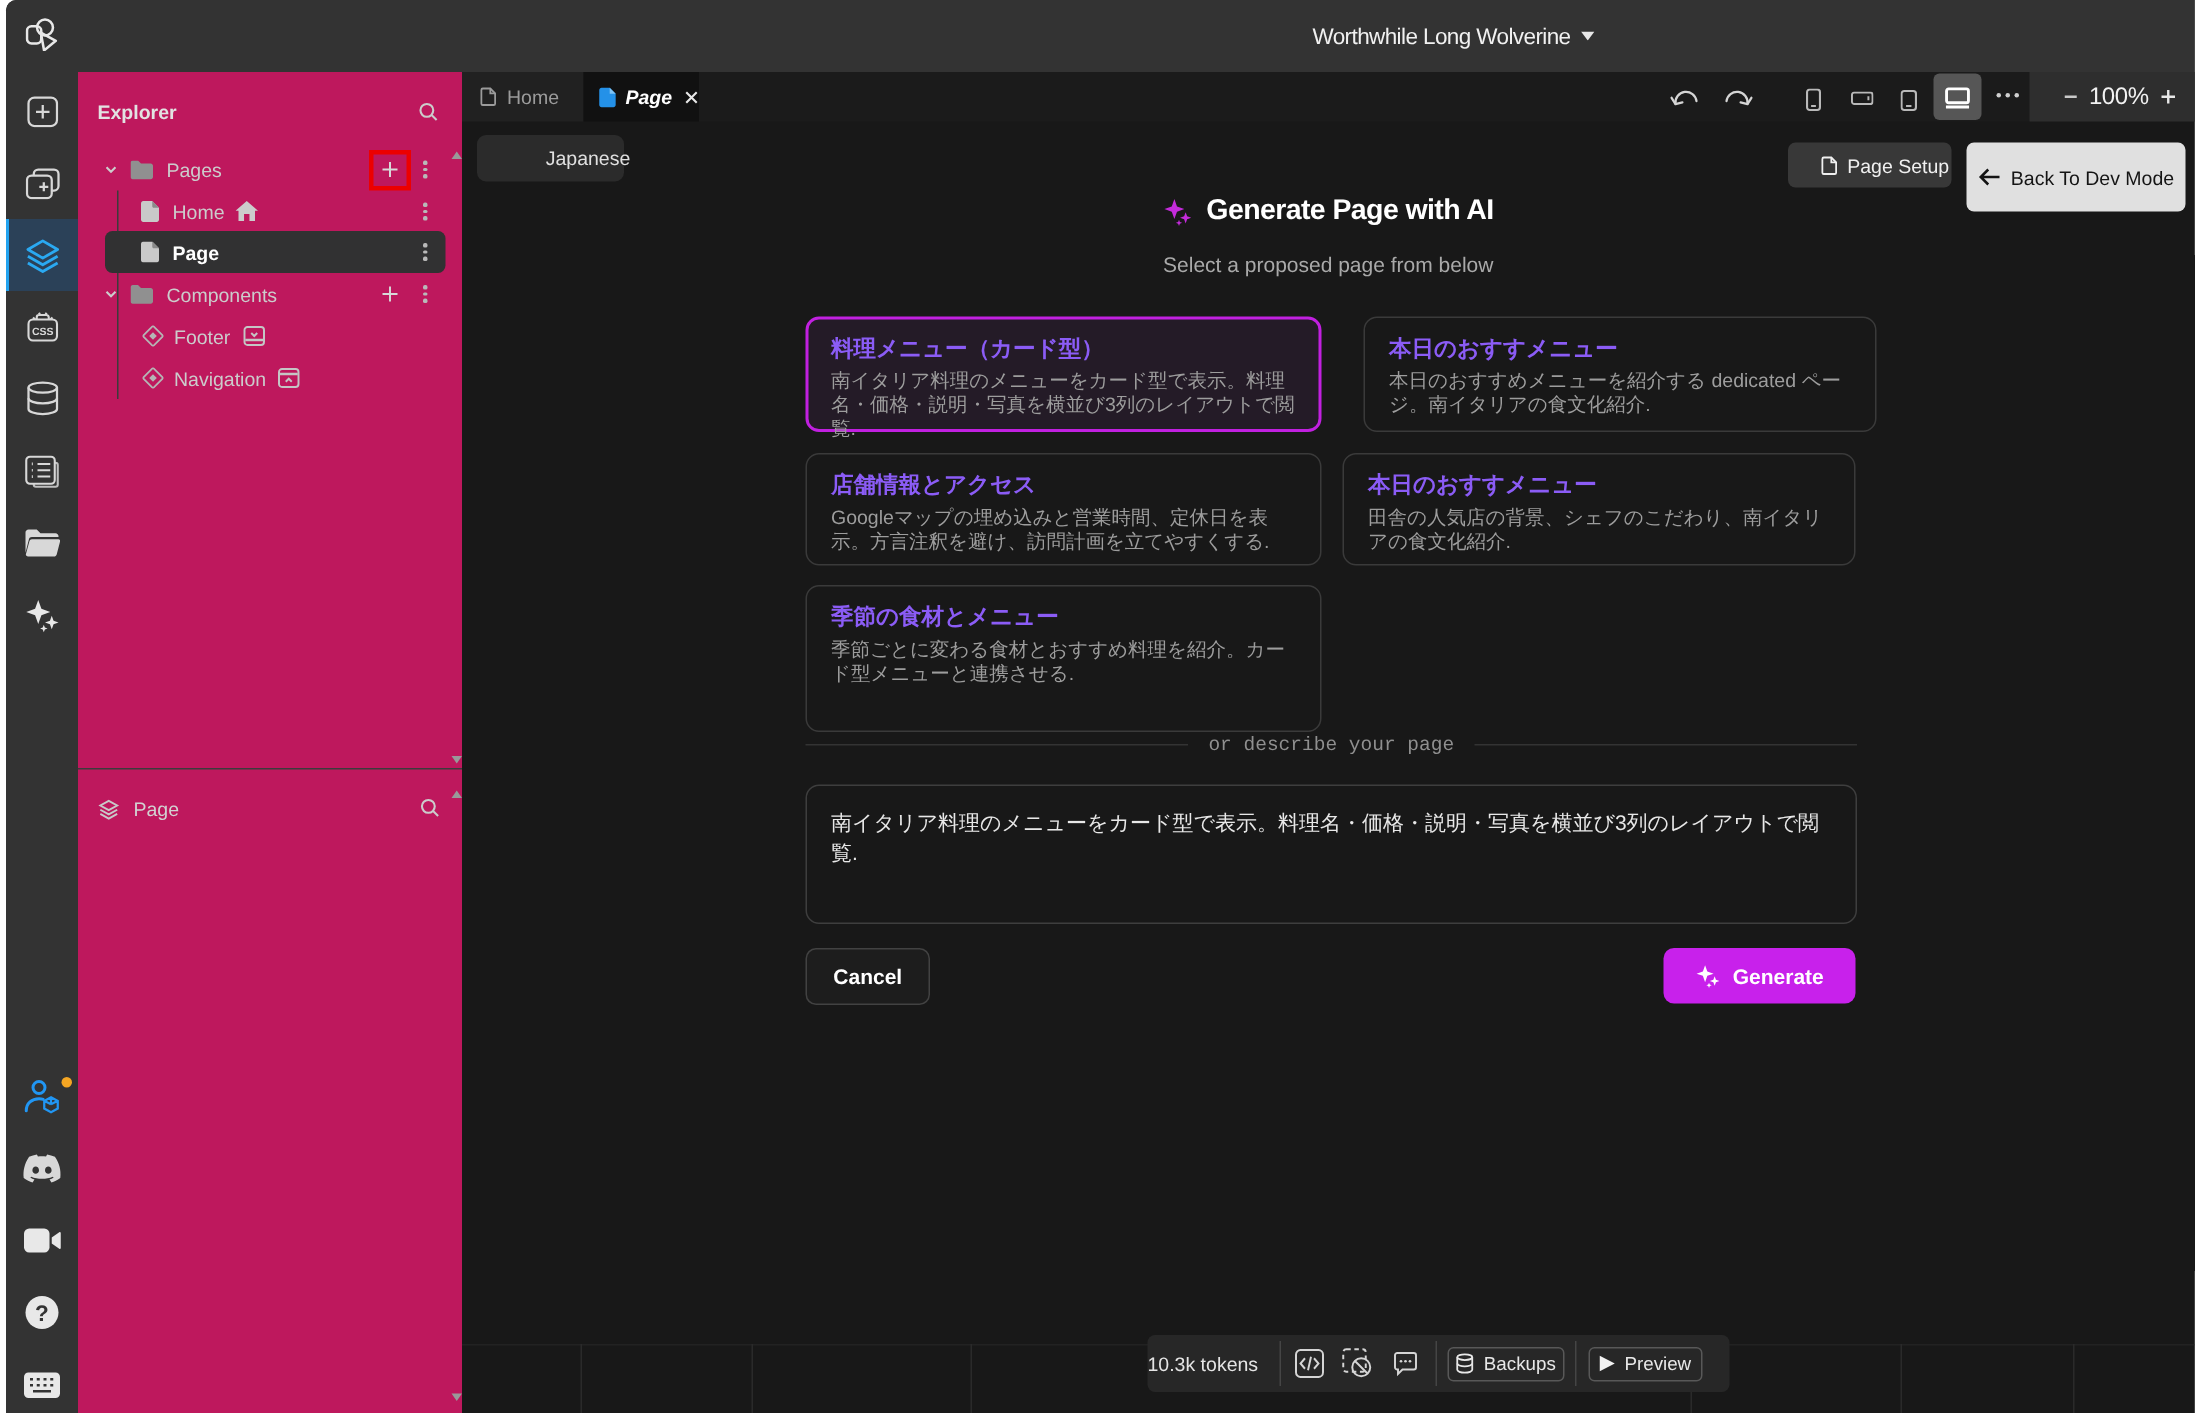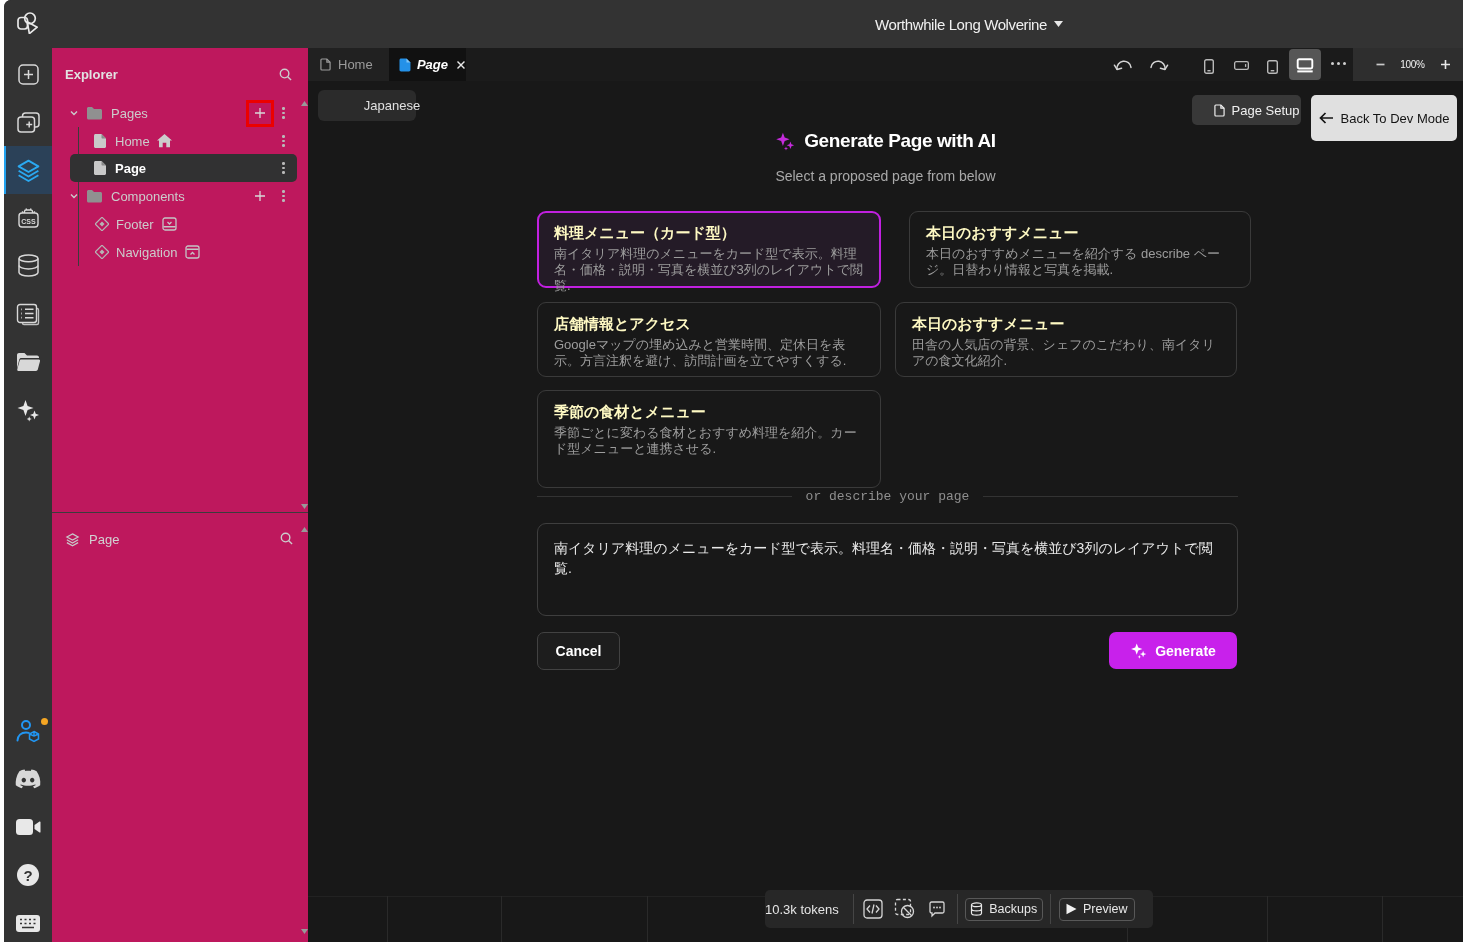--- a/index.html
+++ b/index.html
@@ -24,21 +24,21 @@
 
 #canvas{position:absolute;left:304px;top:48px;width:1155px;height:894px;background:#181818;}
 #tabstrip{position:absolute;left:0;top:0;width:1155px;height:33px;background:#1b1b1b;}
 .tab{position:absolute;top:0;height:33px;display:flex;align-items:center;}
 #zoombox{position:absolute;right:0;top:0;width:110px;height:33px;background:#2e2e2e;display:flex;align-items:center;justify-content:space-between;padding:0 12px 0 23px;}
 .chipbtn{position:absolute;display:flex;align-items:center;justify-content:center;gap:7px;border-radius:6px;font-size:13px;}
 
 #gtitle{position:absolute;left:0;top:82px;width:1155px;display:flex;align-items:center;justify-content:center;gap:9px;color:#ffffff;font-size:19px;letter-spacing:-0.4px;font-weight:bold;}
 #gsub{position:absolute;left:0;top:120px;width:1155px;text-align:center;color:#a9a9a9;font-size:14px;}
 .card{position:absolute;border:1px solid #3a3a3a;border-radius:9px;padding:11px 16px;}
-.card h3{color:#fef9c3;font-size:15px;font-weight:bold;line-height:19px;}
+.card h3{color:#8b5cf6;font-size:15px;font-weight:bold;line-height:19px;}
 .card p{color:#9d9d9d;font-size:13px;line-height:16px;margin-top:4px;}
 .csel{border:2px solid #c120e0;background:#241b27;padding:10px 15px;}
 #ordesc{position:absolute;left:229px;top:441px;width:701px;display:flex;align-items:center;color:#8f8f8f;font-size:13px;font-family:Liberation Mono, monospace;}
 #ordesc:before,#ordesc:after{content:"";flex:1;height:1px;background:#333333;}
 #ordesc span{padding:0 14px;}
 #freetext{position:absolute;left:229px;top:475px;width:701px;height:93px;border:1px solid #3e3e3e;border-radius:9px;color:#e8e8e8;font-size:14px;padding:14px 16px;line-height:20px;}
 #cancelbtn{position:absolute;left:229px;top:584px;width:83px;height:38px;border:1px solid #424242;border-radius:7px;background:#1d1d1d;color:#ffffff;font-size:14px;font-weight:bold;display:flex;align-items:center;justify-content:center;}
 #genbtn{position:absolute;left:801px;top:584px;width:128px;height:37px;border-radius:7px;background:#c821eb;color:#ffffff;font-size:14px;font-weight:bold;display:flex;align-items:center;justify-content:center;gap:8px;}
 
 #botbar{position:absolute;left:457px;top:842px;width:388px;height:38px;background:#272727;border-radius:5px;display:flex;align-items:center;white-space:nowrap;}
@@ -321,21 +321,21 @@
         </svg>
       <div class="abs" style="left:1023px;top:14px;width:15px;height:4px;display:flex;justify-content:space-between;">
           <i style="width:3.4px;height:3.4px;border-radius:50%;background:#d0d0d0"></i>
           <i style="width:3.4px;height:3.4px;border-radius:50%;background:#d0d0d0"></i>
           <i style="width:3.4px;height:3.4px;border-radius:50%;background:#d0d0d0"></i>
         </div>
       <div id="zoombox">
         <svg width="9" height="11" viewBox="0 0 9 11" stroke="#c9c9c9" stroke-width="1.7">
             <path d="M0.5 5.5 H8.5"></path>
           </svg>
-        <span style="color:#f2f2f2;font-size:10px;letter-spacing:-0.3px;">100%</span>
+        <span style="color:#f2f2f2;font-size:16px;letter-spacing:-0.3px;">100%</span>
         <svg width="11" height="11" viewBox="0 0 11 11" stroke="#e8e8e8" stroke-width="1.6">
             <path d="M5.5 1 V10 M1 5.5 H10"></path>
           </svg>
       </div>
     </div>
 
     <div class="chipbtn" style="left:10px;top:42px;width:98px;height:31px;background:#2b2b2b;color:#e0e0e0;padding-left:43px;">
       <svg width="14" height="14" viewBox="0 0 14 14" fill="none" stroke="#e0e0e0" stroke-width="1.1">
           <circle cx="7" cy="7" r="6"></circle>
           <ellipse cx="7" cy="7" rx="2.7" ry="6"></ellipse>
@@ -366,21 +366,21 @@
       <span>Generate Page with AI</span>
     </div>
     <div id="gsub">Select a proposed page from below</div>
 
     <div class="card csel" style="left:229px;top:163px;width:344px;height:77px;">
       <h3>料理メニュー（カード型）</h3>
       <p>南イタリア料理のメニューをカード型で表示。料理名・価格・説明・写真を横並び3列のレイアウトで閲覧.</p>
     </div>
     <div class="card" style="left:601px;top:163px;width:342px;height:77px;">
       <h3>本日のおすすメニュー</h3>
-      <p>本日のおすすめメニューを紹介する describe ページ。日替わり情報と写真を掲載.</p>
+      <p>本日のおすすめメニューを紹介する dedicated ページ。南イタリアの食文化紹介.</p>
     </div>
     <div class="card" style="left:229px;top:254px;width:344px;height:75px;">
       <h3>店舗情報とアクセス</h3>
       <p>Googleマップの埋め込みと営業時間、定休日を表示。方言注釈を避け、訪問計画を立てやすくする.</p>
     </div>
     <div class="card" style="left:587px;top:254px;width:342px;height:75px;">
       <h3>本日のおすすメニュー</h3>
       <p>田舎の人気店の背景、シェフのこだわり、南イタリアの食文化紹介.</p>
     </div>
     <div class="card" style="left:229px;top:342px;width:344px;height:98px;">

